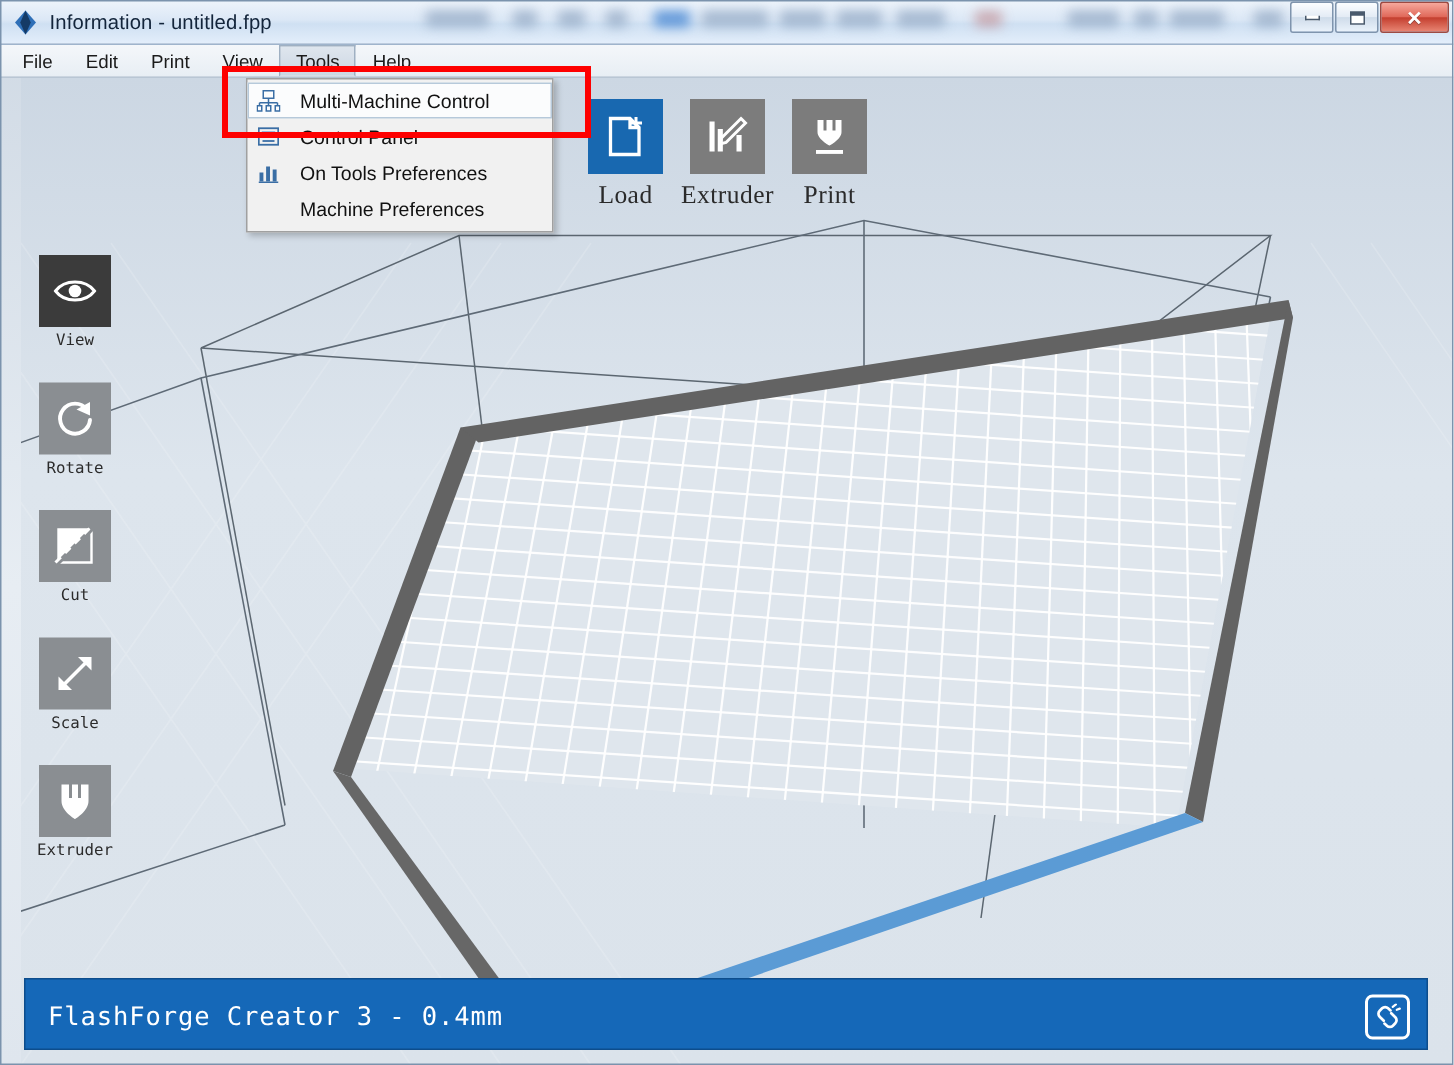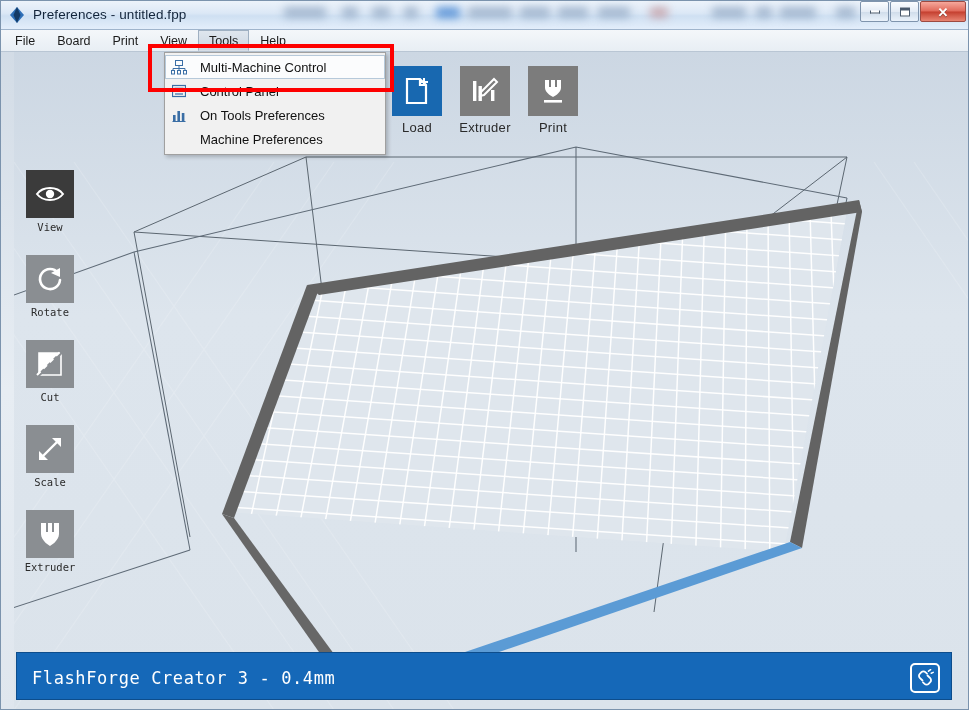--- a/index.html
+++ b/index.html
@@ -70,21 +70,21 @@
     font-size: 12.5px; color: #1b1b1b; cursor: default;
     border: 1px solid transparent;
   }
   .menu-item.active {
     background: linear-gradient(180deg,#dfe6ee 0%, #ccd7e3 100%);
     border: 1px solid #9fb0c2; border-bottom-color: #d8dfe7;
   }
 
   
   .dropdown {
-    position: absolute; left: 164px; top: 52px; width: 222px;
+    position: absolute; left: 164px; top: 52px; width: 205px;
     background: #f1f1f1;
     border: 1px solid #a0a0a0;
     box-shadow: 2px 2px 4px rgba(0,0,0,.22);
     padding: 2px 0 3px 0;
     z-index: 30;
   }
   .dd-item {
     display: flex; align-items: center; height: 24px;
     padding-left: 2px; font-size: 13px; color: #111;
     cursor: default; border: 1px solid transparent;
@@ -110,22 +110,22 @@
     position: absolute; left: 392px; top: 66px;
     display: flex; gap: 18px; z-index: 10;
   }
   .tb-item { width: 50px; display: flex; flex-direction: column; align-items: center; cursor: pointer; }
   .tb-box {
     width: 50px; height: 50px; display: flex; align-items: center; justify-content: center;
   }
   .tb-box.blue { background: #1868b0; }
   .tb-box.gray { background: #7c7c7c; }
   .tb-cap {
-    margin-top: 4px; font-family: Liberation Sans, sans-serif;
-    font-size: 13px; color: #2a2a2a; letter-spacing: .3px; white-space: nowrap;
+    margin-top: 4px; font-family: Liberation Serif, serif;
+    font-size: 17px; color: #2a2a2a; letter-spacing: .3px; white-space: nowrap;
   }
 
   
   .toolbar-left {
     position: absolute; left: 26px; top: 170px;
     display: flex; flex-direction: column; gap: 22px; z-index: 10;
   }
   .lt-item { width: 48px; display: flex; flex-direction: column; align-items: center; cursor: pointer; }
   .lt-box {
     width: 48px; height: 48px; display: flex; align-items: center; justify-content: center;
@@ -414,21 +414,21 @@
     </div>
   </div>
 
   <div class="titlebar">
     <div class="title-logo">
       <svg width="18" height="18" viewBox="0 0 18 18">
         <polygon points="9,1 16,9 9,17 2,9" fill="#2e6fb7"></polygon>
         <polygon points="9,1 12.5,9 9,17 5.5,9" fill="#153b66"></polygon>
       </svg>
     </div>
-    <div class="title-text">Preferences - untitled.fpp</div>
+    <div class="title-text">Information - untitled.fpp</div>
 
     <div class="title-blur">
       <i style="left:4px;  width:42px;"></i>
       <i style="left:62px; width:16px;"></i>
       <i style="left:92px; width:18px;"></i>
       <i style="left:124px;width:14px;"></i>
       <i style="left:156px;width:24px;background:#3b7fd0;"></i>
       <i style="left:188px;width:44px;"></i>
       <i style="left:240px;width:30px;"></i>
       <i style="left:278px;width:30px;"></i>
@@ -449,21 +449,21 @@
         <span class="g g-max"></span>
       </div>
       <div class="win-btn close">
         <span class="g g-close">✕</span>
       </div>
     </div>
   </div>
 
   <div class="menubar">
     <div class="menu-item">File</div>
-    <div class="menu-item">Board</div>
+    <div class="menu-item">Edit</div>
     <div class="menu-item">Print</div>
     <div class="menu-item">View</div>
     <div class="menu-item active">Tools</div>
     <div class="menu-item">Help</div>
   </div>
 
   <div class="dropdown">
 
     <div class="dd-item selected">
       <span class="dd-icon">

